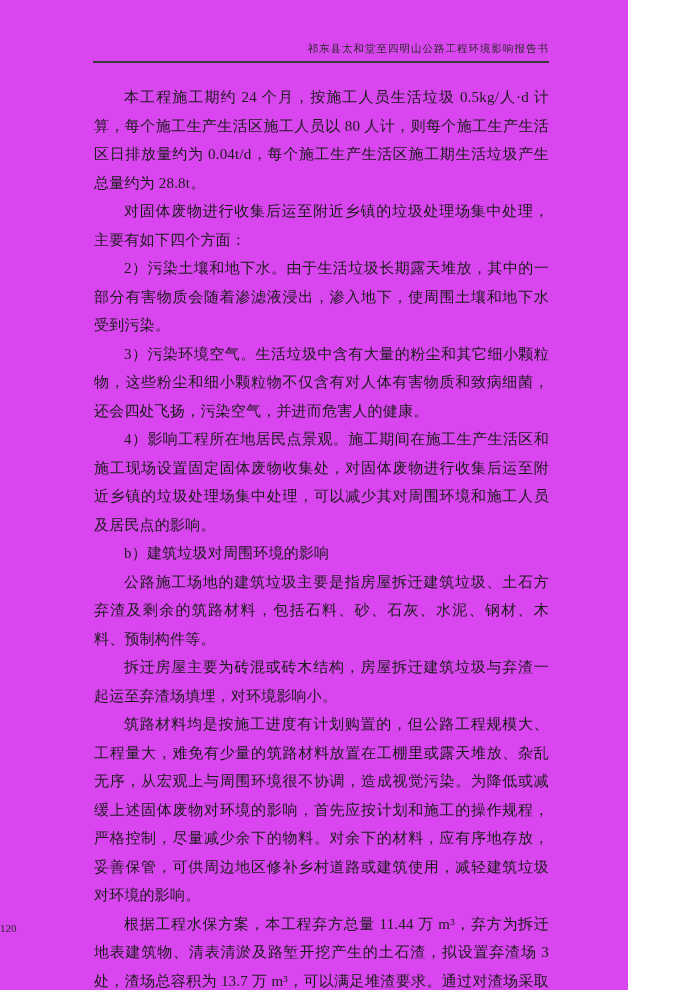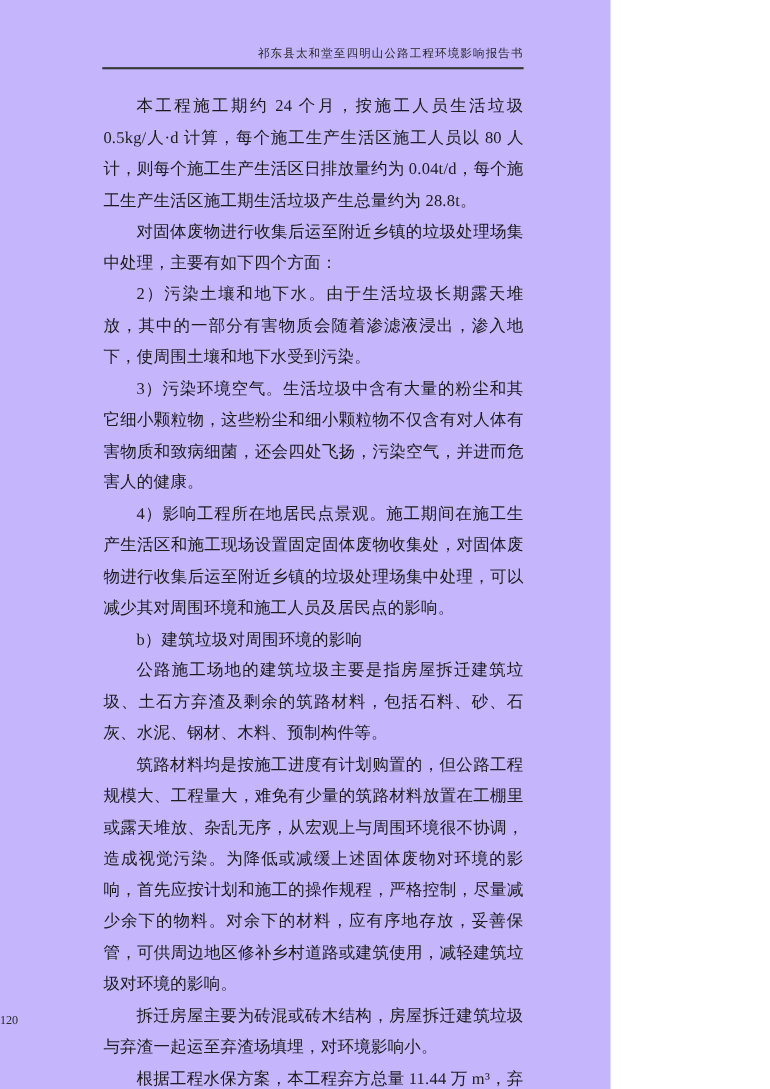--- a/index.html
+++ b/index.html
@@ -2,23 +2,23 @@
 <html><head>
 <meta charset="utf-8">
 <style>
   html, body {
     margin: 0;
     padding: 0;
     background: #ffffff;
   }
   .page {
     position: relative;
-    width: 555px;
+    width: 628px;
     height: 990px;
-    background: #c4b5fd;
+    background: #d946ef;
     font-family: "Liberation Serif", "DejaVu Serif", serif;
     color: #1c1c1c;
     overflow: hidden;
   }
   .header {
     position: absolute;
     top: 42px;
     left: 94px;
     right: 79px;
     text-align: right;
@@ -70,20 +70,20 @@
   <div class="header-rule"></div>
 
   <div class="content">
     <p>本工程施工期约 24 个月，按施工人员生活垃圾 0.5kg/人·d 计算，每个施工生产生活区施工人员以 80 人计，则每个施工生产生活区日排放量约为 0.04t/d，每个施工生产生活区施工期生活垃圾产生总量约为 28.8t。</p>
     <p>对固体废物进行收集后运至附近乡镇的垃圾处理场集中处理，主要有如下四个方面：</p>
     <p>2）污染土壤和地下水。由于生活垃圾长期露天堆放，其中的一部分有害物质会随着渗滤液浸出，渗入地下，使周围土壤和地下水受到污染。</p>
     <p>3）污染环境空气。生活垃圾中含有大量的粉尘和其它细小颗粒物，这些粉尘和细小颗粒物不仅含有对人体有害物质和致病细菌，还会四处飞扬，污染空气，并进而危害人的健康。</p>
     <p>4）影响工程所在地居民点景观。施工期间在施工生产生活区和施工现场设置固定固体废物收集处，对固体废物进行收集后运至附近乡镇的垃圾处理场集中处理，可以减少其对周围环境和施工人员及居民点的影响。</p>
     <p>b）建筑垃圾对周围环境的影响</p>
     <p>公路施工场地的建筑垃圾主要是指房屋拆迁建筑垃圾、土石方弃渣及剩余的筑路材料，包括石料、砂、石灰、水泥、钢材、木料、预制构件等。</p>
+    <p>拆迁房屋主要为砖混或砖木结构，房屋拆迁建筑垃圾与弃渣一起运至弃渣场填埋，对环境影响小。</p>
     <p>筑路材料均是按施工进度有计划购置的，但公路工程规模大、工程量大，难免有少量的筑路材料放置在工棚里或露天堆放、杂乱无序，从宏观上与周围环境很不协调，造成视觉污染。为降低或减缓上述固体废物对环境的影响，首先应按计划和施工的操作规程，严格控制，尽量减少余下的物料。对余下的材料，应有序地存放，妥善保管，可供周边地区修补乡村道路或建筑使用，减轻建筑垃圾对环境的影响。</p>
-    <p>拆迁房屋主要为砖混或砖木结构，房屋拆迁建筑垃圾与弃渣一起运至弃渣场填埋，对环境影响小。</p>
     <p>根据工程水保方案，本工程弃方总量 11.44 万 m³，弃方为拆迁地表建筑物、清表清淤及路堑开挖产生的土石渣，拟设置弃渣场 3 处，渣场总容积为 13.7 万 m³，可以满足堆渣要求。通过对渣场采取必要的水土保持措施，弃渣对环境的影响可得到有效控制。</p>
   </div>
 
   <div class="footer">120</div>
 
 </div>
 
 </body></html>

